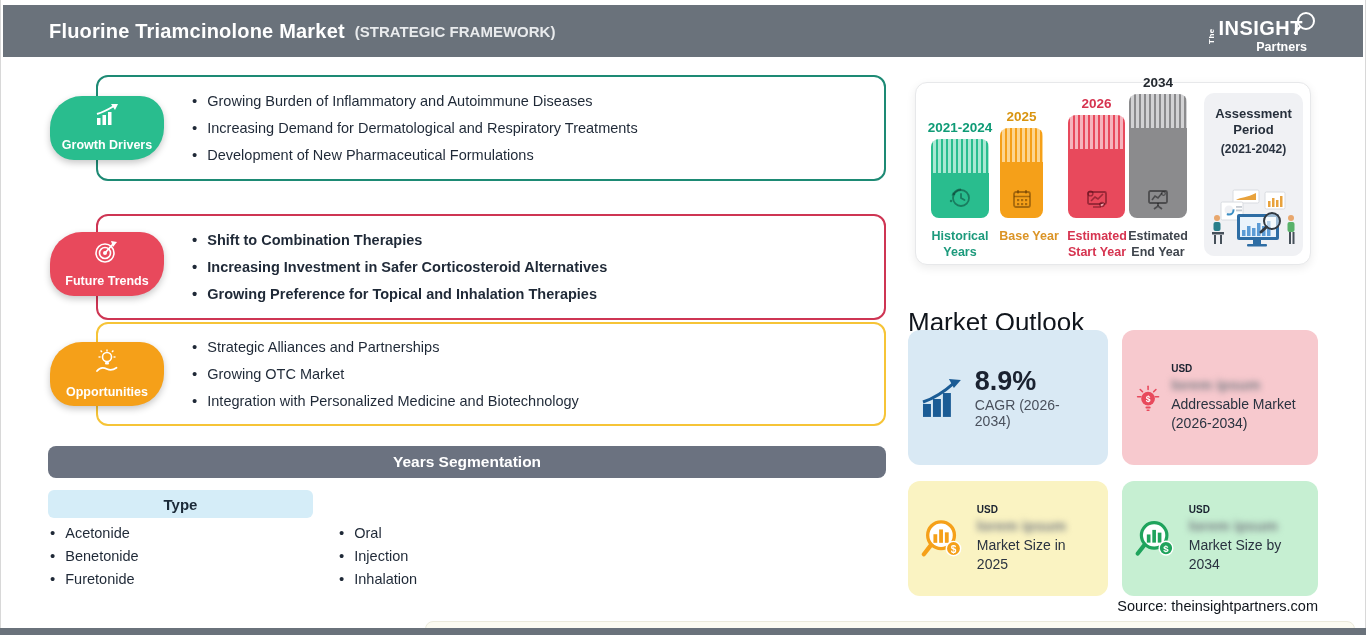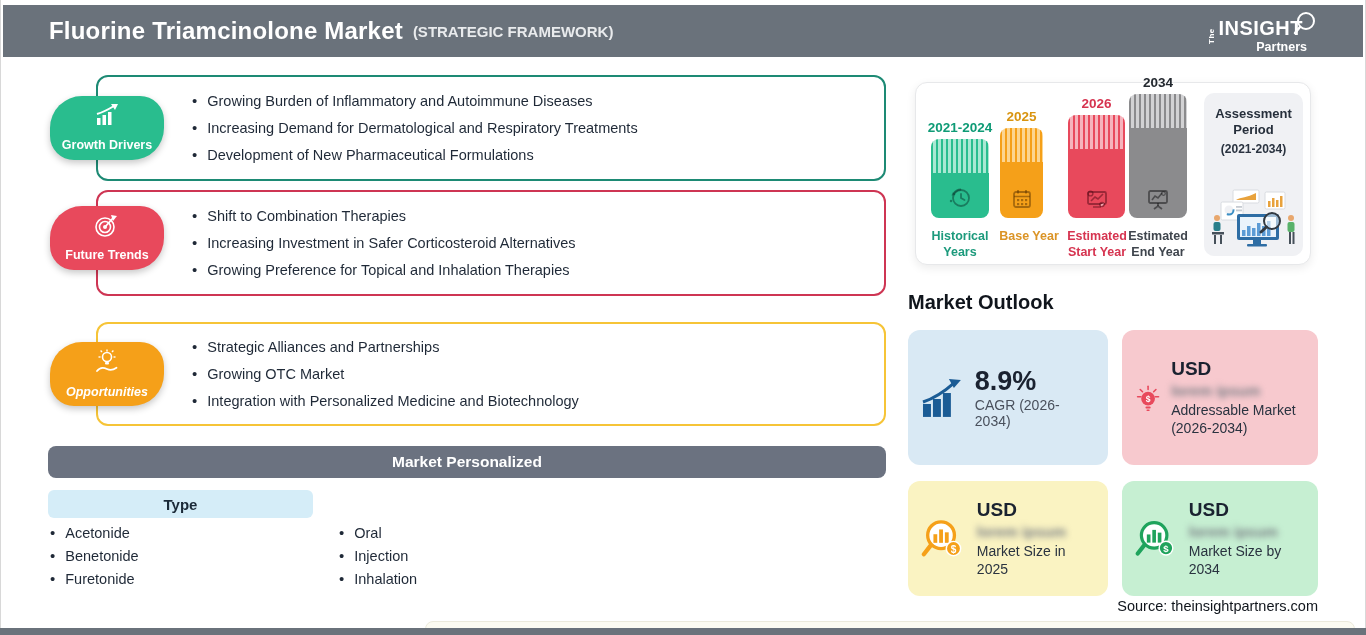--- a/index.html
+++ b/index.html
@@ -3,44 +3,44 @@
 <meta charset="utf-8">
 <style>
   * { margin:0; padding:0; box-sizing:border-box; }
   body { background:#fff; font-family:"Liberation Sans", sans-serif; }
   .page { position:relative; width:1366px; height:635px; background:#fff; overflow:hidden;
           box-shadow: inset 1px 0 0 #d8d8d8, inset -1px 0 0 #d8d8d8; }
 
   
   .topbar { position:absolute; left:3px; right:3px; top:5px; height:52px; background:var(--header-gray);
             display:flex; align-items:center; padding:0 46px; }
-  .title { color:#fff; font-size:24px; font-weight:bold; letter-spacing:0.2px; }
+  .title { color:#fff; font-size:20px; font-weight:bold; letter-spacing:0.2px; }
   .subtitle { color:#e9ebed; font-size:15px; font-weight:600; margin-left:10px; }
   .logo { margin-left:auto; position:relative; color:#fff; display:flex; align-items:flex-start; padding-right:14px; }
   .logo-the { writing-mode:vertical-rl; transform:rotate(180deg); font-size:8px; font-weight:bold;
               letter-spacing:0.5px; height:24px; margin-right:2px; margin-top:2px; }
   .logo-insight { font-size:20px; font-weight:800; letter-spacing:0.5px; line-height:1; }
   .logo-partners { position:absolute; right:10px; top:22px; font-size:12.5px; font-weight:bold; }
   .logo-lens { position:absolute; right:-1px; top:-7px; }
 
   
   .sec-box { position:absolute; left:96px; width:790px; border:2px solid; border-radius:12px; background:#fff;
              display:flex; flex-direction:column; justify-content:center; padding-left:94px; gap:11px; }
   #box-drivers { top:75px;  height:106px; border-color:var(--teal-border); }
-  #box-trends  { top:190px; height:106px; border-color:var(--red-border); }
+  #box-trends  { top:214px; height:106px; border-color:var(--red-border);font-weight:bold; }
   #box-opps    { top:322px; height:104px; border-color:var(--gold-border); }
   .b-row { font-size:14.5px; color:#1f2937; display:flex; align-items:center; line-height:16px; }
   .b-row::before { content:"•"; margin-right:10px; font-size:15px; color:#1f2937; }
 
   .badge { position:absolute; left:50px; width:114px; height:64px; z-index:3; color:#fff;
            display:flex; flex-direction:column; align-items:center; justify-content:center; gap:10px;
            border-radius:32px 24px 32px 24px; box-shadow:0 3px 7px rgba(0,0,0,0.22); }
   #badge-drivers { top:96px;  background:var(--green); }
-  #badge-trends  { top:206px; background:var(--red);align-items:center; }
-  #badge-opps    { top:342px; background:var(--orange);font-style:italic; }
+  #badge-trends  { top:232px; background:var(--red);align-items:center; }
+  #badge-opps    { top:342px; background:var(--orange); }
   .badge-label { font-size:12.5px; font-weight:bold; }
 
   
   .seg-bar { position:absolute; left:48px; top:446px; width:838px; height:32px; background:var(--seg-gray);
              border-radius:8px; color:#fff; font-weight:bold; font-size:15.5px;
              display:flex; align-items:center; justify-content:center; }
   .pill { position:absolute; top:490px; height:28px; background:var(--pill-blue); border-radius:6px;
           display:flex; align-items:center; justify-content:center; font-weight:bold; font-size:15px; color:#1b2a38; }
   #pill-type { left:48px; width:265px; }
   #pill-route { left:337px; width:262px; }
@@ -75,29 +75,29 @@
   #cap-2 { left:73px;  width:80px; color:#db9426; }
   #cap-3 { left:140px; width:82px; color:#d63450; }
   #cap-4 { left:202px; width:80px; color:#3f454d; }
   .assess { position:absolute; left:288px; top:10px; width:99px; height:163px; background:#f0f1f4;
             border-radius:10px; display:flex; flex-direction:column; align-items:center; padding-top:13px; }
   .assess-title { font-size:13px; font-weight:bold; color:#262f3b; text-align:center; line-height:1.2; }
   .assess-period { font-size:12px; font-weight:600; color:#2a3340; margin-top:5px; }
   .assess-illus { margin-top:auto; margin-bottom:6px; }
 
   
-  .outlook-h { position:absolute; left:908px; top:291px; font-size:20px; font-weight:bold; color:#10151c; }
+  .outlook-h { position:absolute; left:908px; top:307px; font-size:26px; font-weight:normal; color:#10151c; }
   .card { position:absolute; border-radius:12px; display:flex; align-items:center; padding:0 13px; gap:10px; }
   #card-cagr   { left:908px;  top:330px; width:200px; height:135px; background:var(--card-blue); }
   #card-pink   { left:1122px; top:330px; width:196px; height:135px; background:var(--card-pink); }
   #card-yellow { left:908px;  top:481px; width:200px; height:115px; background:var(--card-yellow); }
   #card-green  { left:1122px; top:481px; width:196px; height:115px; background:var(--card-green); }
   .cagr-val { font-size:27px; font-weight:800; color:#1a2230; line-height:1.15; }
   .cagr-label { font-size:14px; color:#49505c; }
-  .usd { font-weight:800; font-size:19px; color:#1a2230; }
+  .usd { font-weight:800; font-size:10px; color:#1a2230; }
   .blur { font-weight:bold; font-size:15px; color:#787d84; filter:blur(3px); margin:2px 0; }
   .card-label { font-size:14px; color:#2a3340; line-height:1.3; }
   .source { position:absolute; right:48px; top:598px; font-size:14.5px; color:#10151c; }
 
   
   .next-hint { position:absolute; left:425px; top:621px; width:930px; height:14px; background:#fcfbf2;
                border:1px solid #eceadc; border-radius:8px 8px 0 0; }
   .bottombar { position:absolute; left:0; bottom:0; width:1366px; height:7px; background:var(--header-gray); z-index:4; }
 </style>
 </head>
@@ -163,21 +163,21 @@
       <line x1="6.5" y1="8" x2="4.5" y2="8" stroke="#fff" stroke-width="1.4"></line>
       <line x1="21.5" y1="8" x2="19.5" y2="8" stroke="#fff" stroke-width="1.4"></line>
       <line x1="8" y1="3" x2="6.6" y2="1.6" stroke="#fff" stroke-width="1.4"></line>
       <line x1="18" y1="3" x2="19.4" y2="1.6" stroke="#fff" stroke-width="1.4"></line>
       <rect x="11" y="13" width="4" height="2.5" rx="1" fill="#fff"></rect>
       <path d="M3 22 C6 18 10 18.5 13 20 C16 21.5 19.5 20.8 22.5 18.8" fill="none" stroke="#fff" stroke-width="1.8" stroke-linecap="round"></path>
     </svg>
     <span class="badge-label">Opportunities</span>
   </div>
 
-  <div class="seg-bar">Market Personalized</div>
+  <div class="seg-bar">Years Segmentation</div>
   <div class="pill" id="pill-type">Type</div>
   <div class="seg-list" id="list-type">
     <div class="b-row">Acetonide</div>
     <div class="b-row">Benetonide</div>
     <div class="b-row">Furetonide</div>
   </div>
   <div class="seg-list" id="list-route">
     <div class="b-row">Oral</div>
     <div class="b-row">Injection</div>
     <div class="b-row">Inhalation</div>
@@ -251,21 +251,21 @@
         </svg>
           </div>
         </div>
     </div>
     <div class="tl-cap" id="cap-1">Historical Years</div>
     <div class="tl-cap" id="cap-2">Base Year</div>
     <div class="tl-cap" id="cap-3">Estimated Start Year</div>
     <div class="tl-cap" id="cap-4">Estimated End Year</div>
     <div class="assess">
       <span class="assess-title">Assessment Period</span>
-      <span class="assess-period">(2021-2034)</span>
+      <span class="assess-period">(2021-2042)</span>
       <svg class="assess-illus" width="90" height="62" viewBox="0 0 90 62">
         <rect x="24" y="2" width="26" height="13" rx="1.5" fill="#fff" stroke="#d8dbe0"></rect>
         <path d="M27 12 C32 9 38 10 47 5 L47 12 Z" fill="#e8a23c"></path>
         <rect x="56" y="4" width="20" height="17" rx="1.5" fill="#fff" stroke="#d8dbe0"></rect>
         <g fill="#e8a23c">
             <rect x="59" y="13" width="2.5" height="6"></rect>
             <rect x="63" y="10" width="2.5" height="9"></rect>
             <rect x="67" y="12" width="2.5" height="7"></rect>
             <rect x="71" y="8" width="2.5" height="11"></rect>
           </g>

